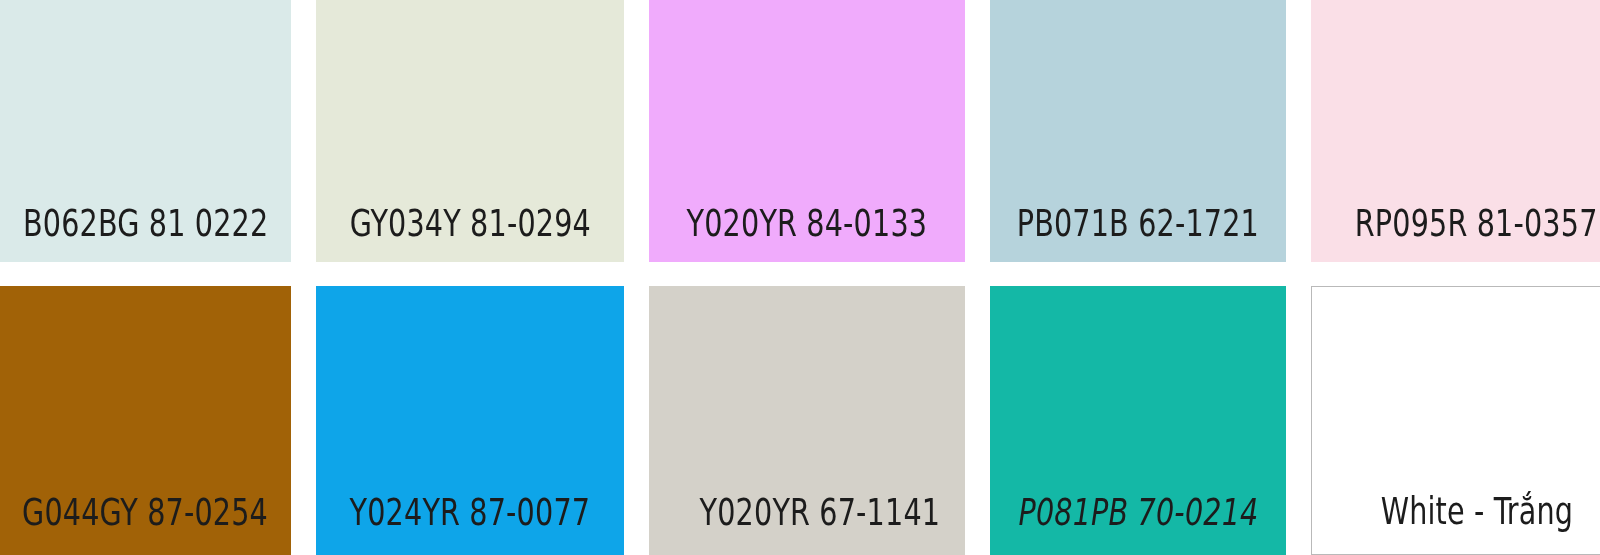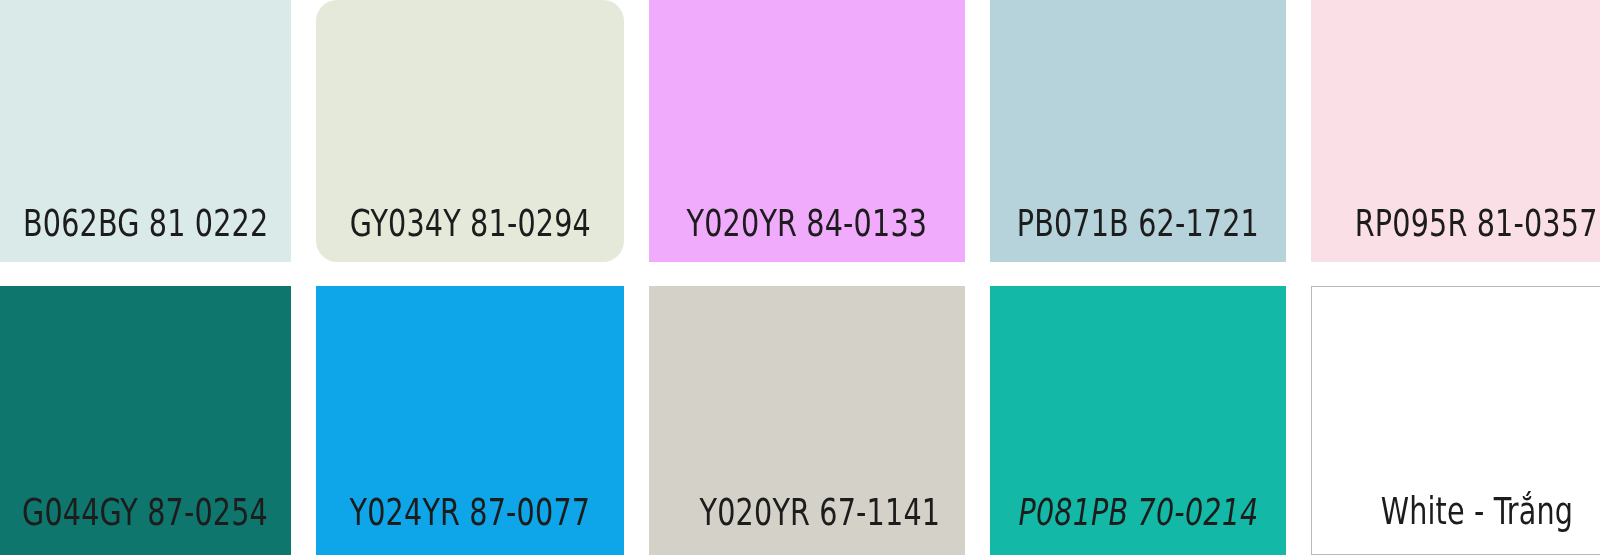--- a/index.html
+++ b/index.html
@@ -60,33 +60,33 @@
   
   .swatch.edge-left { margin-left: 0; }
 </style>
 </head>
 <body style="background: rgb(255, 255, 255);">
 
 <div id="palette-grid">
     <div class="swatch row-1 edge-left" style="background: rgb(218, 234, 233);">
       <span class="swatch-label">B062BG 81 0222</span>
     </div>
-    <div class="swatch row-1" style="background: rgb(229, 233, 217); border-radius: 21px;">
+    <div class="swatch row-1" style="background: rgb(229, 233, 217);">
       <span class="swatch-label">GY034Y 81-0294</span>
     </div>
     <div class="swatch row-1" style="background: #f0abfc;">
       <span class="swatch-label">Y020YR 84-0133</span>
     </div>
     <div class="swatch row-1" style="background: rgb(182, 211, 220); justify-content: center;">
       <span class="swatch-label">PB071B 62-1721</span>
     </div>
     <div class="swatch row-1" style="background: rgb(250, 223, 231);">
       <span class="swatch-label">RP095R 81-0357</span>
     </div>
-    <div class="swatch row-2 edge-left" style="background: #0f766e;">
+    <div class="swatch row-2 edge-left" style="background: #a16207;">
       <span class="swatch-label">G044GY 87-0254</span>
     </div>
     <div class="swatch row-2" style="background: #0ea5e9;">
       <span class="swatch-label">Y024YR 87-0077</span>
     </div>
     <div class="swatch row-2" style="background: rgb(212, 209, 201); padding-left: 25px;">
       <span class="swatch-label">Y020YR 67-1141</span>
     </div>
     <div class="swatch row-2" style="background: #14b8a6; font-style: italic;">
       <span class="swatch-label">P081PB 70-0214</span>

